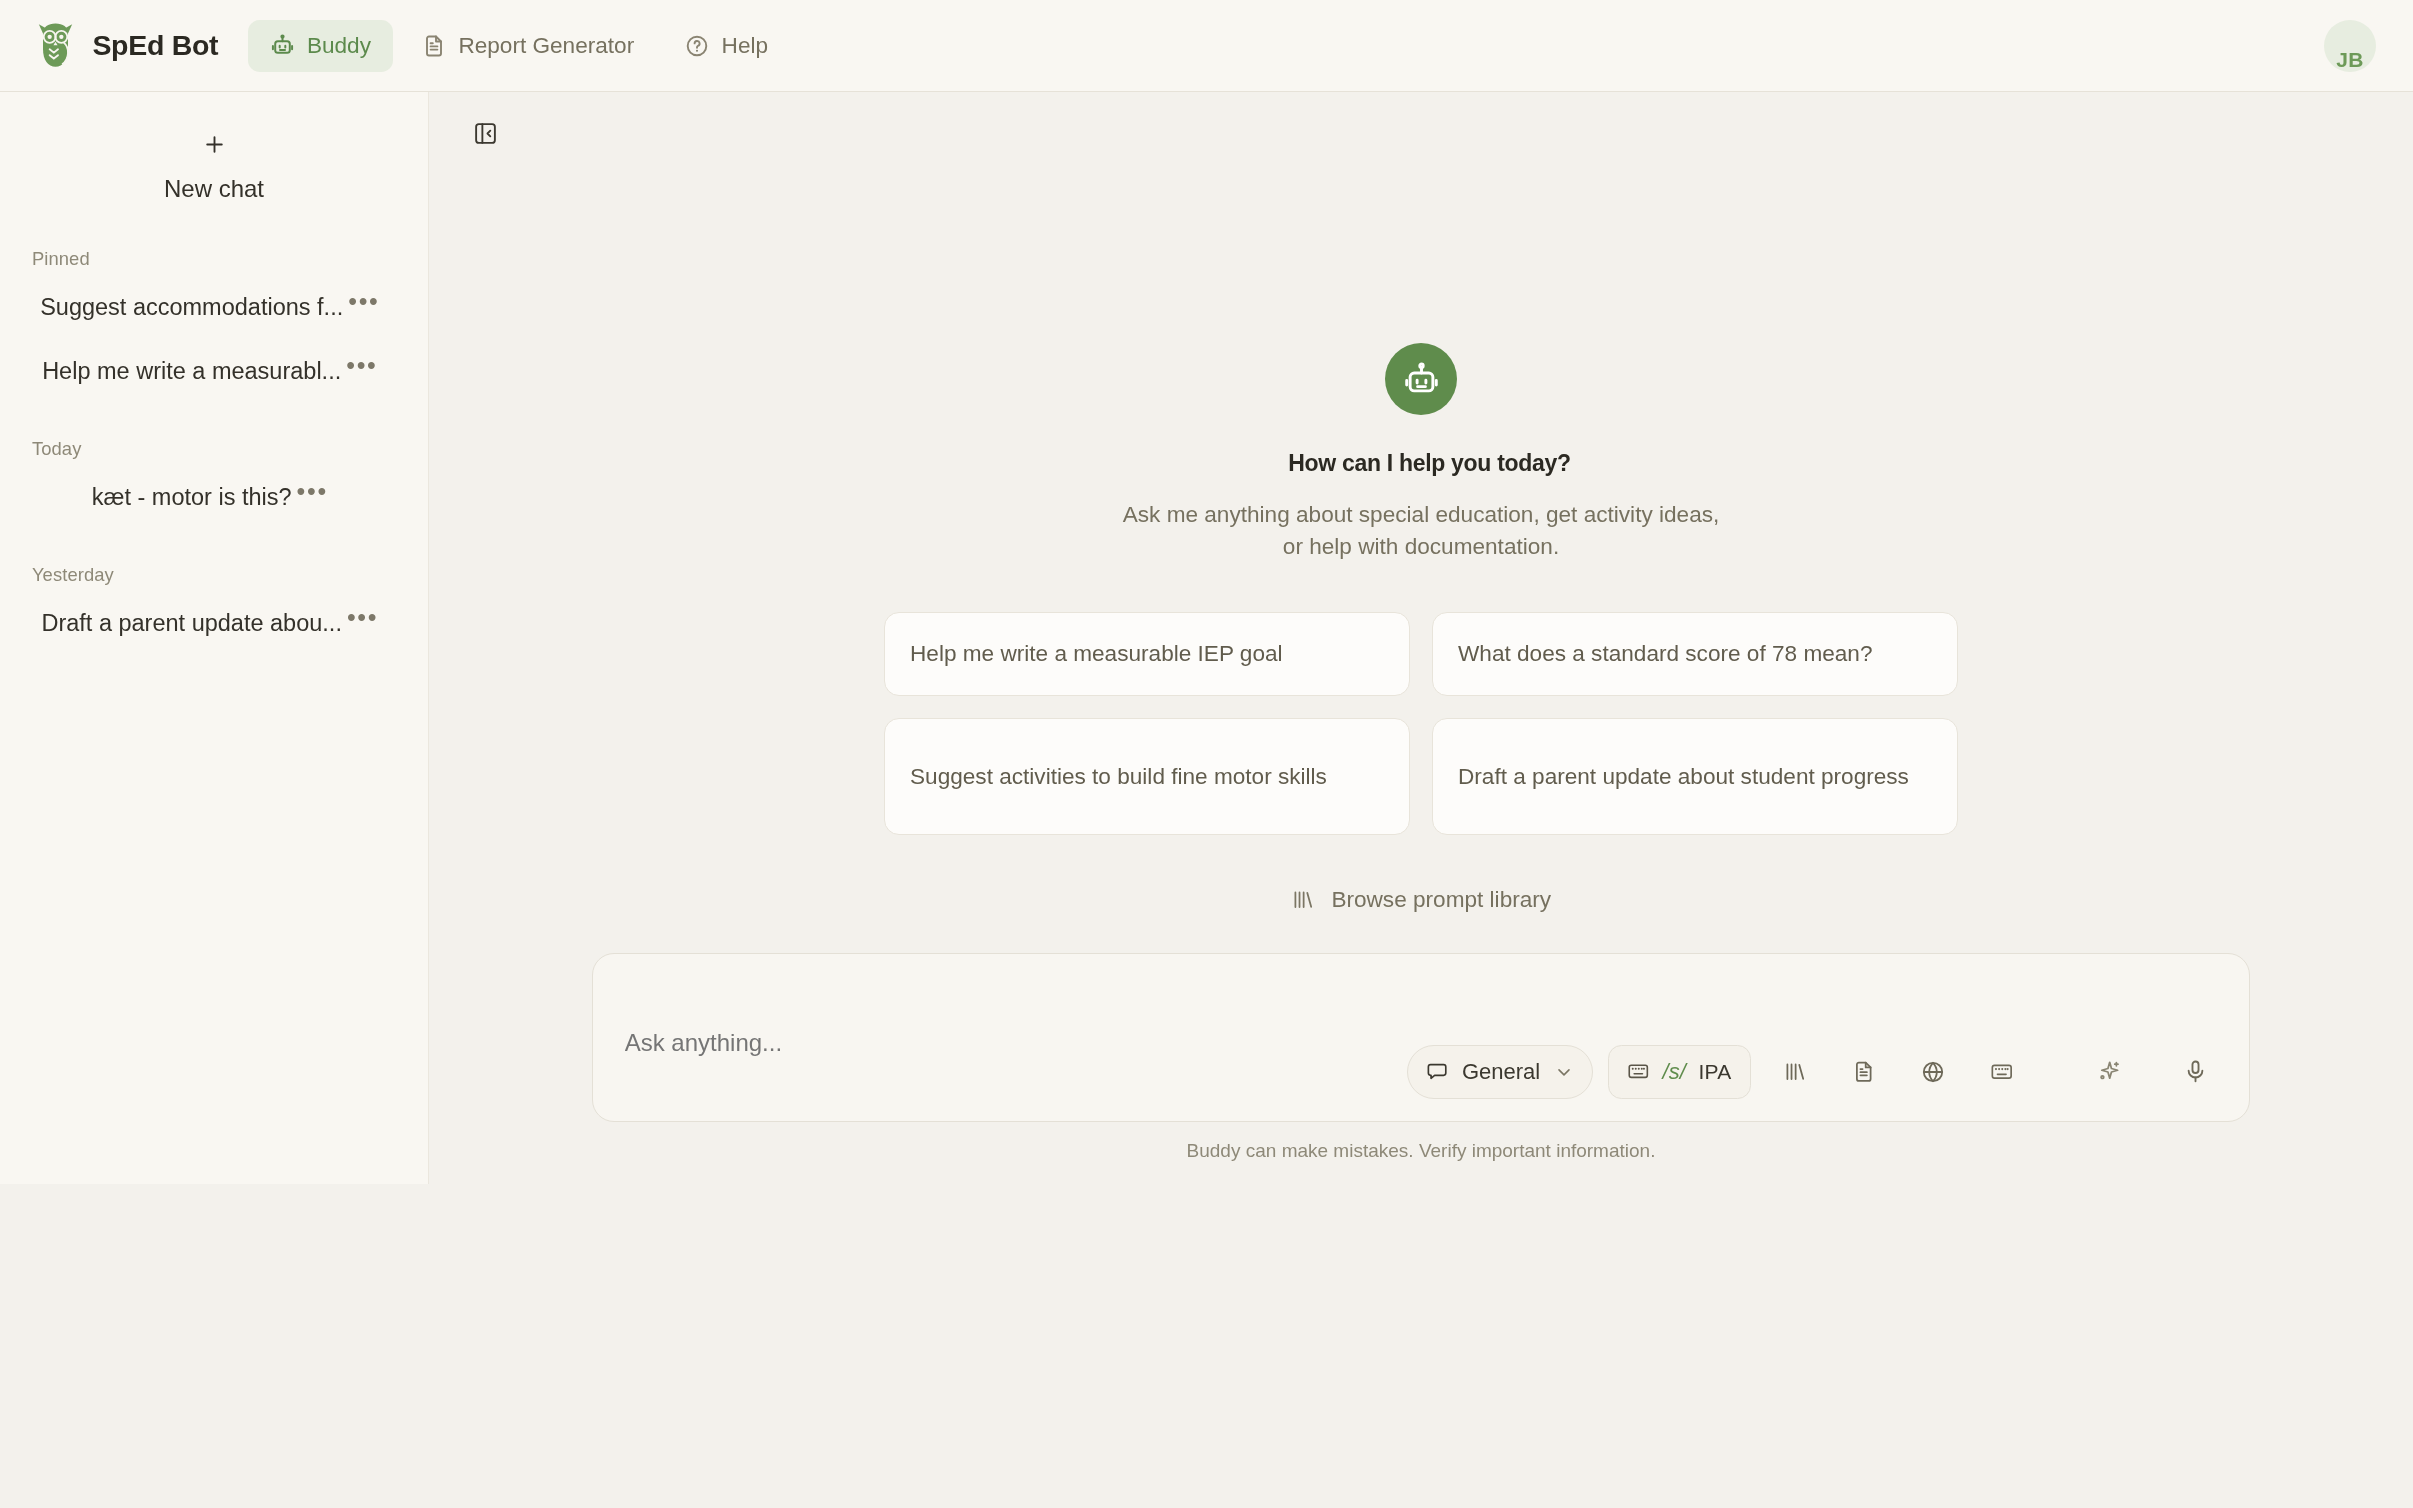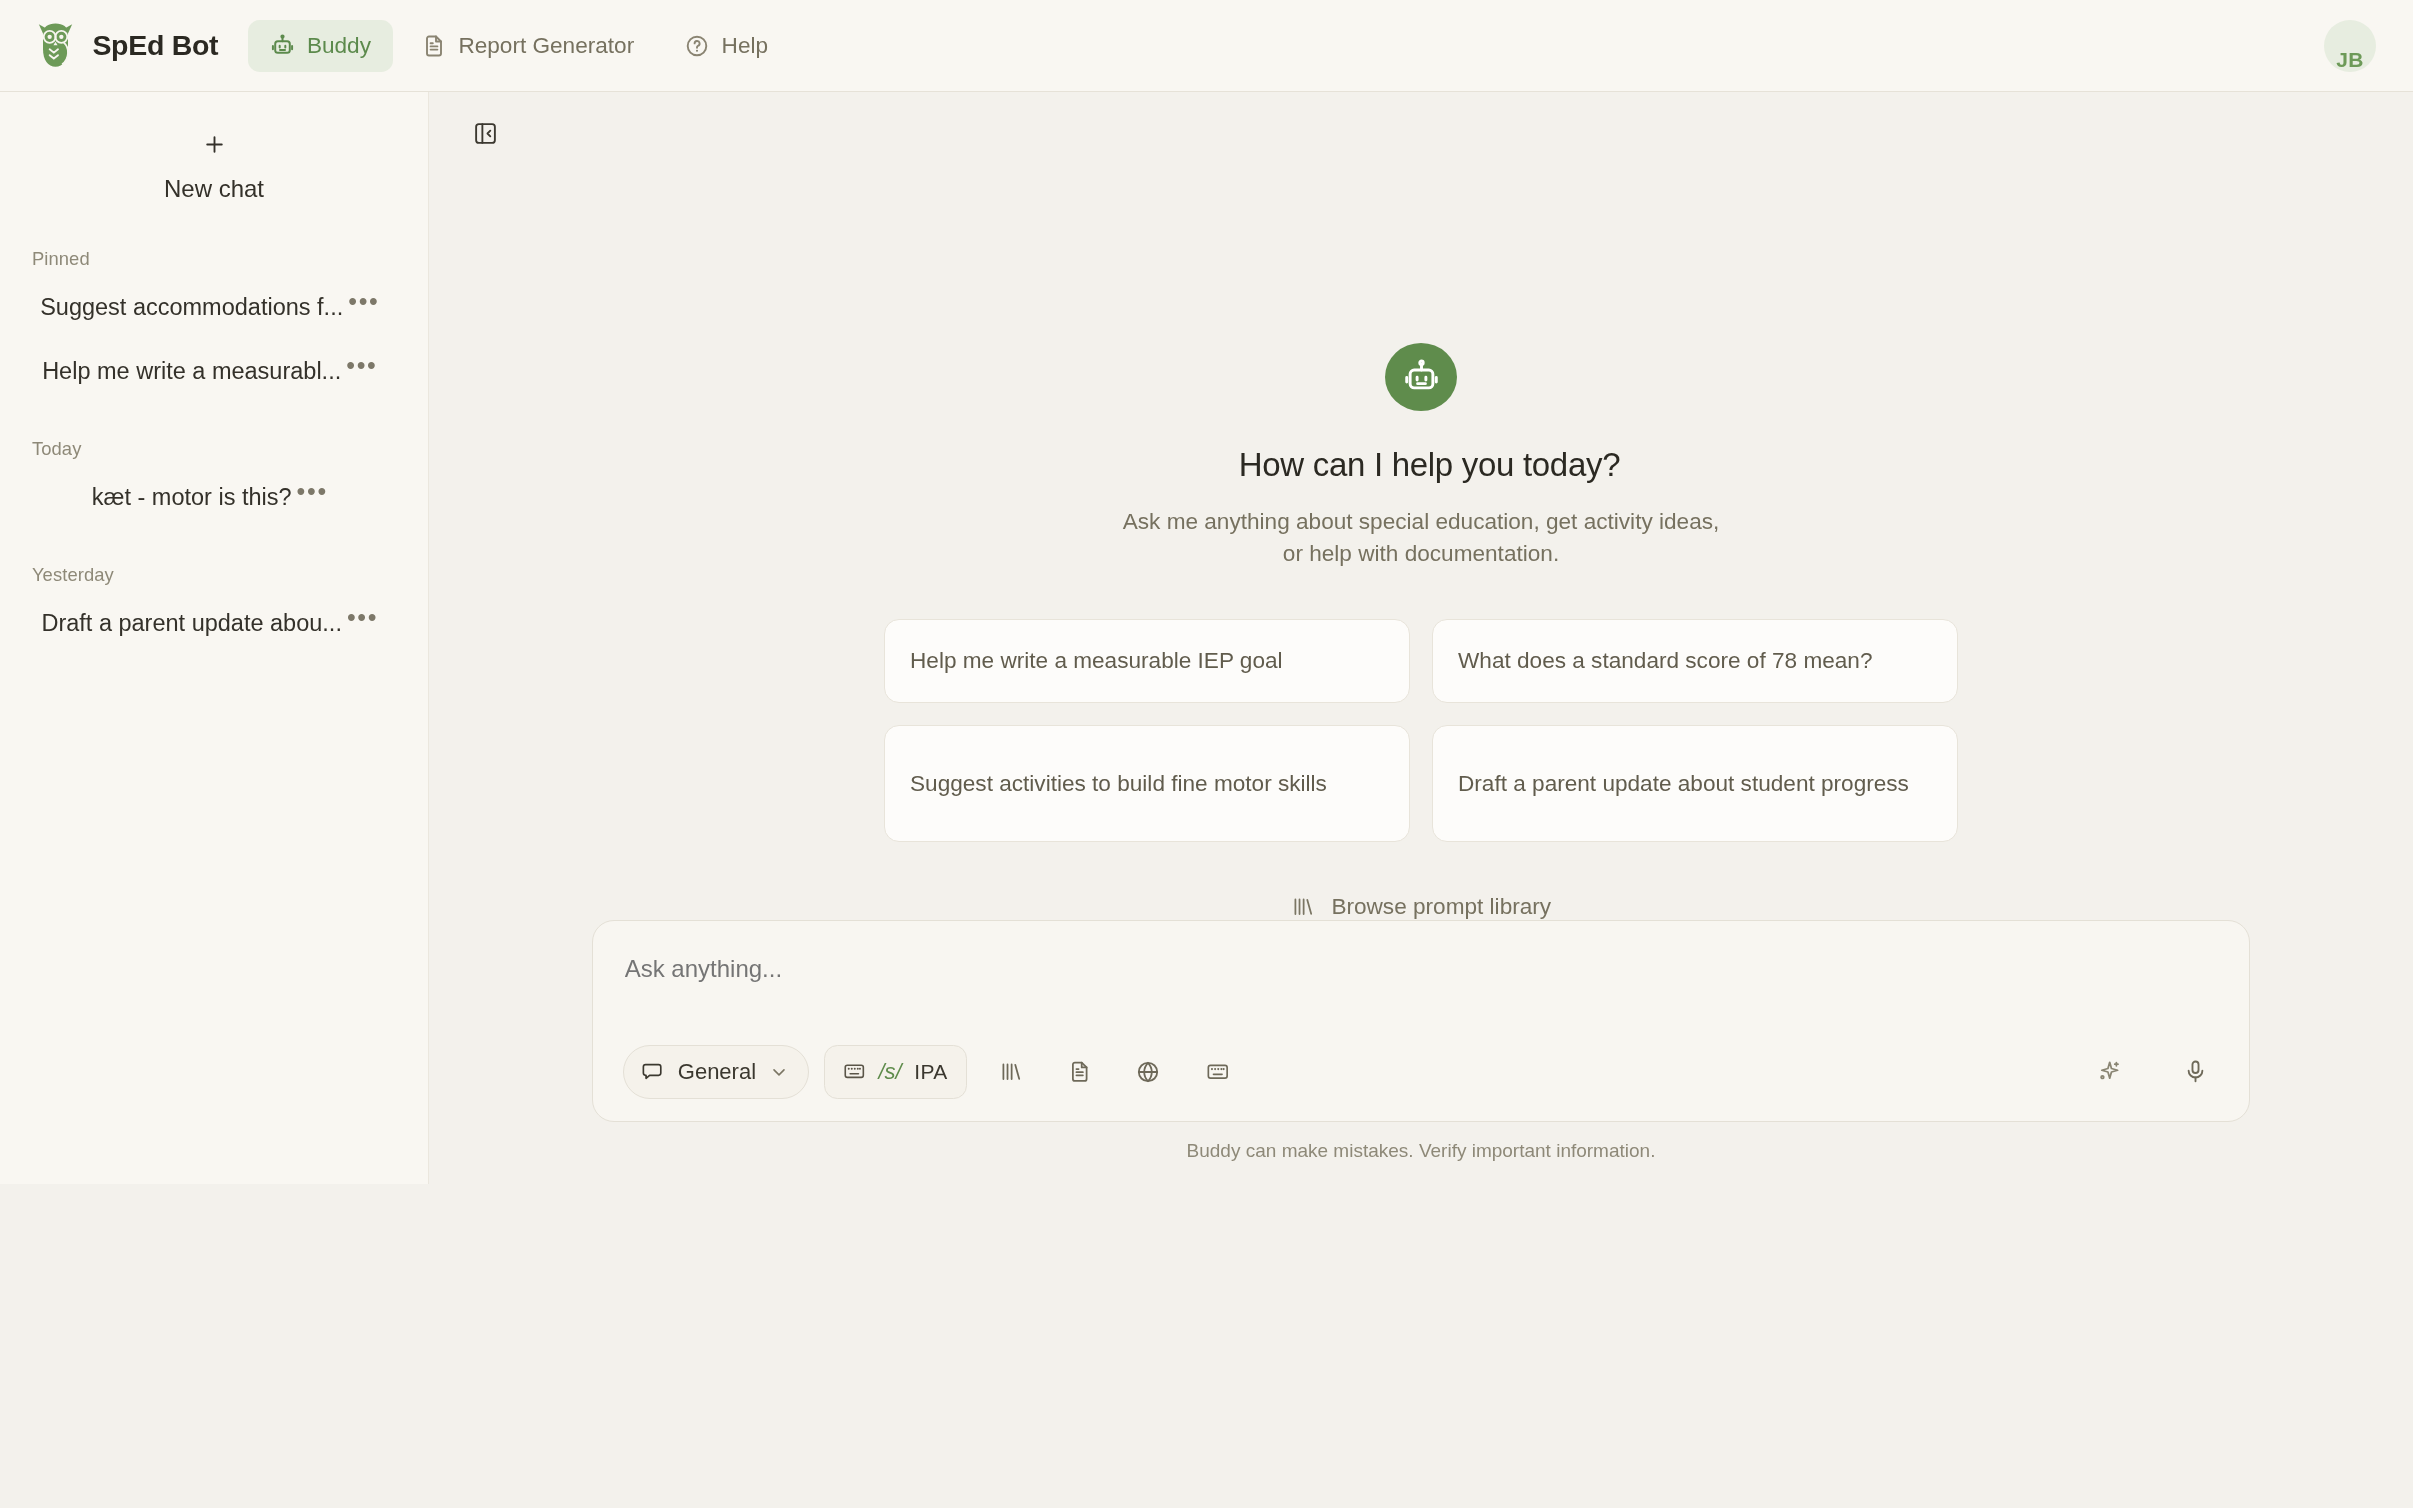--- a/index.html
+++ b/index.html
@@ -100,21 +100,21 @@
     flex: 1; display: flex; flex-direction: column; align-items: center;
     padding-top: 251px; min-height: 0;
   }
   .bot-badge {
     width: 72px; height: 72px; border-radius: 50%;
     background: #5F8C4C;
     display: flex; align-items: center; justify-content: center;
     margin-bottom: 35px;
   }
   .greeting {
-    font-size: 33px; font-weight: 400; color: #2B2922;
+    font-size: 23px; font-weight: 700; color: #2B2922;
     letter-spacing: -0.3px; margin-bottom: 22px; margin-left: 17px;
   }
   .subtitle {
     font-size: 22.6px; color: #76715F; text-align: center;
     line-height: 1.42; max-width: 603px;
   }
 
   .cards {
     display: grid; grid-template-columns: 526px 526px;
     gap: 22px; margin-top: 49px;
@@ -135,21 +135,21 @@
     font-size: 22.6px; color: #76715F;
     background: none; border: none; font-family: inherit;
   }
 
   
   .composer-area { padding: 0 0 22px 0; display: flex; flex-direction: column; align-items: center; }
   .composer {
     width: 1658px; background: #F8F6F1;
     border: 1.7px solid #E4E0D6; border-radius: 22px;
     padding: 28.5px 30px 22px 30px;
-    display: flex; flex-direction: column;
+    display: flex; 
   }
   .composer-input {
     font-size: 24px; color: #8A8474; background: none; border: none; outline: none;
     font-family: inherit; width: 100%; padding: 5px 1.7px 0 1.7px;
   }
   .composer-tools {
     display: flex; align-items: center; margin-top: 62px;
   }
   .pill {
     display: flex; align-items: center; gap: 13.4px;

